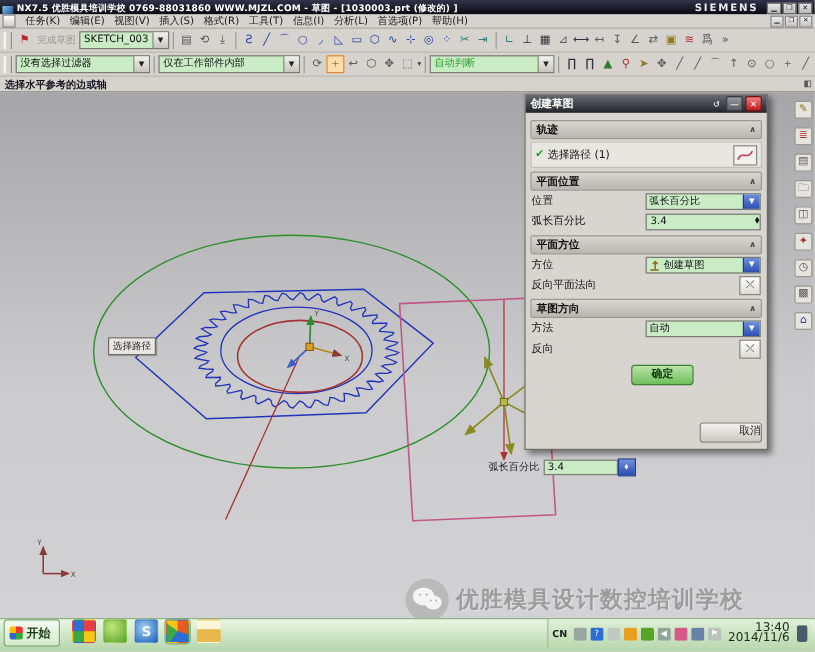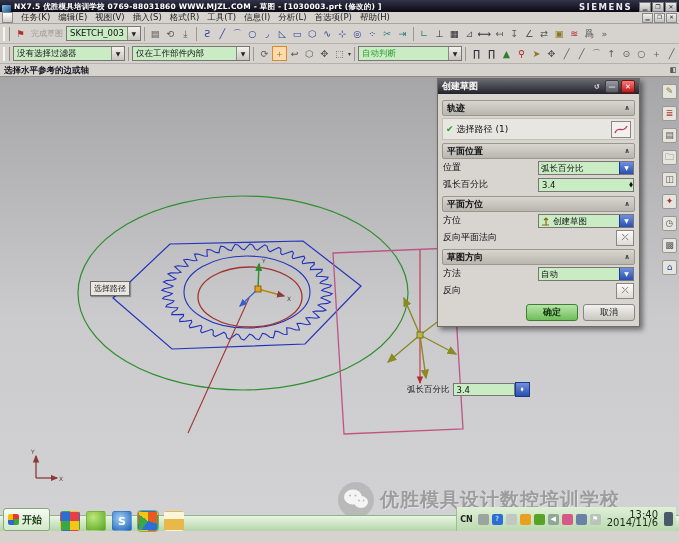--- a/index.html
+++ b/index.html
@@ -94,24 +94,24 @@
            display:flex;align-items:center;justify-content:center;font-size:9px;color:#333;flex:none;}
   .hrow{background:linear-gradient(#f6c98c,#e89a45);border:1px solid #c87b28;height:18px;display:flex;
         align-items:center;padding:0 3px;margin:2px 0;color:#3a2410;}
   .hrow .sp{flex:1}
   .hbtn{width:19px;height:16px;background:#dce6f5;border:2px solid #d04a1a;display:flex;align-items:center;
         justify-content:center;flex:none;}
   .dfooter{display:flex;justify-content:flex-end;gap:5px;margin-top:5px;}
   .okbtn{min-width:50px;height:15px;background:linear-gradient(#b9e3a9,#6fbf5a);border:1px solid #3f7f34;
          border-radius:3px;font-size:9px;font-weight:bold;text-align:center;line-height:14px;color:#123a0c;}
   .cancelbtn{min-width:50px;height:15px;background:linear-gradient(#f2f1ee,#cac7c1);border:1px solid #8a8782;
-             border-radius:3px;font-size:9px;text-align:center;line-height:14px;color:#222;}
-  
-  .taskbar{left:0;top:515px;width:679px;height:16px;background:linear-gradient(#eaf6e4,#c4dfba 70%,#b4d4a8);
-           border-top:1px solid #8fb585;display:flex;align-items:flex-end;box-sizing:border-box;padding:0 3px;}
+             border-radius:3px;font-size:9px;text-align:right;line-height:14px;color:#222;margin-top:48px;}
+  
+  .taskbar{left:0;top:515px;width:679px;height:28px;background:linear-gradient(#eaf6e4,#c4dfba 70%,#b4d4a8);
+           border-top:1px solid #8fb585;display:flex;align-items:flex-start;box-sizing:border-box;padding:0 3px;}
   .startbtn{height:21px;background:linear-gradient(#f6faf3,#d3e9ca);border:1px solid #84a97c;border-radius:3px;
             display:flex;align-items:center;padding:0 7px 0 4px;font-size:10px;font-weight:bold;color:#1a3a14;flex:none;}
   .startflag{width:11px;height:11px;margin-right:3px;border-radius:2px;
              background:conic-gradient(#e33 0 25%,#3a3 0 50%,#36c 0 75%,#fb0 0);}
   .qicons{display:flex;gap:6px;margin-left:10px;}
   .qicons .ticon{width:20px;height:20px;border-radius:3px;font-size:11px;color:#fff;font-weight:bold;}
   .qpressed{outline:1px solid #7fa877;background:#dff0d8;}
   .tbspacer{flex:1}
   .tray{display:flex;align-items:center;gap:3px;background:linear-gradient(#def0d7,#bcd9b0);height:24px;
         padding:0 3px;border-left:1px solid #9cbf92;}

